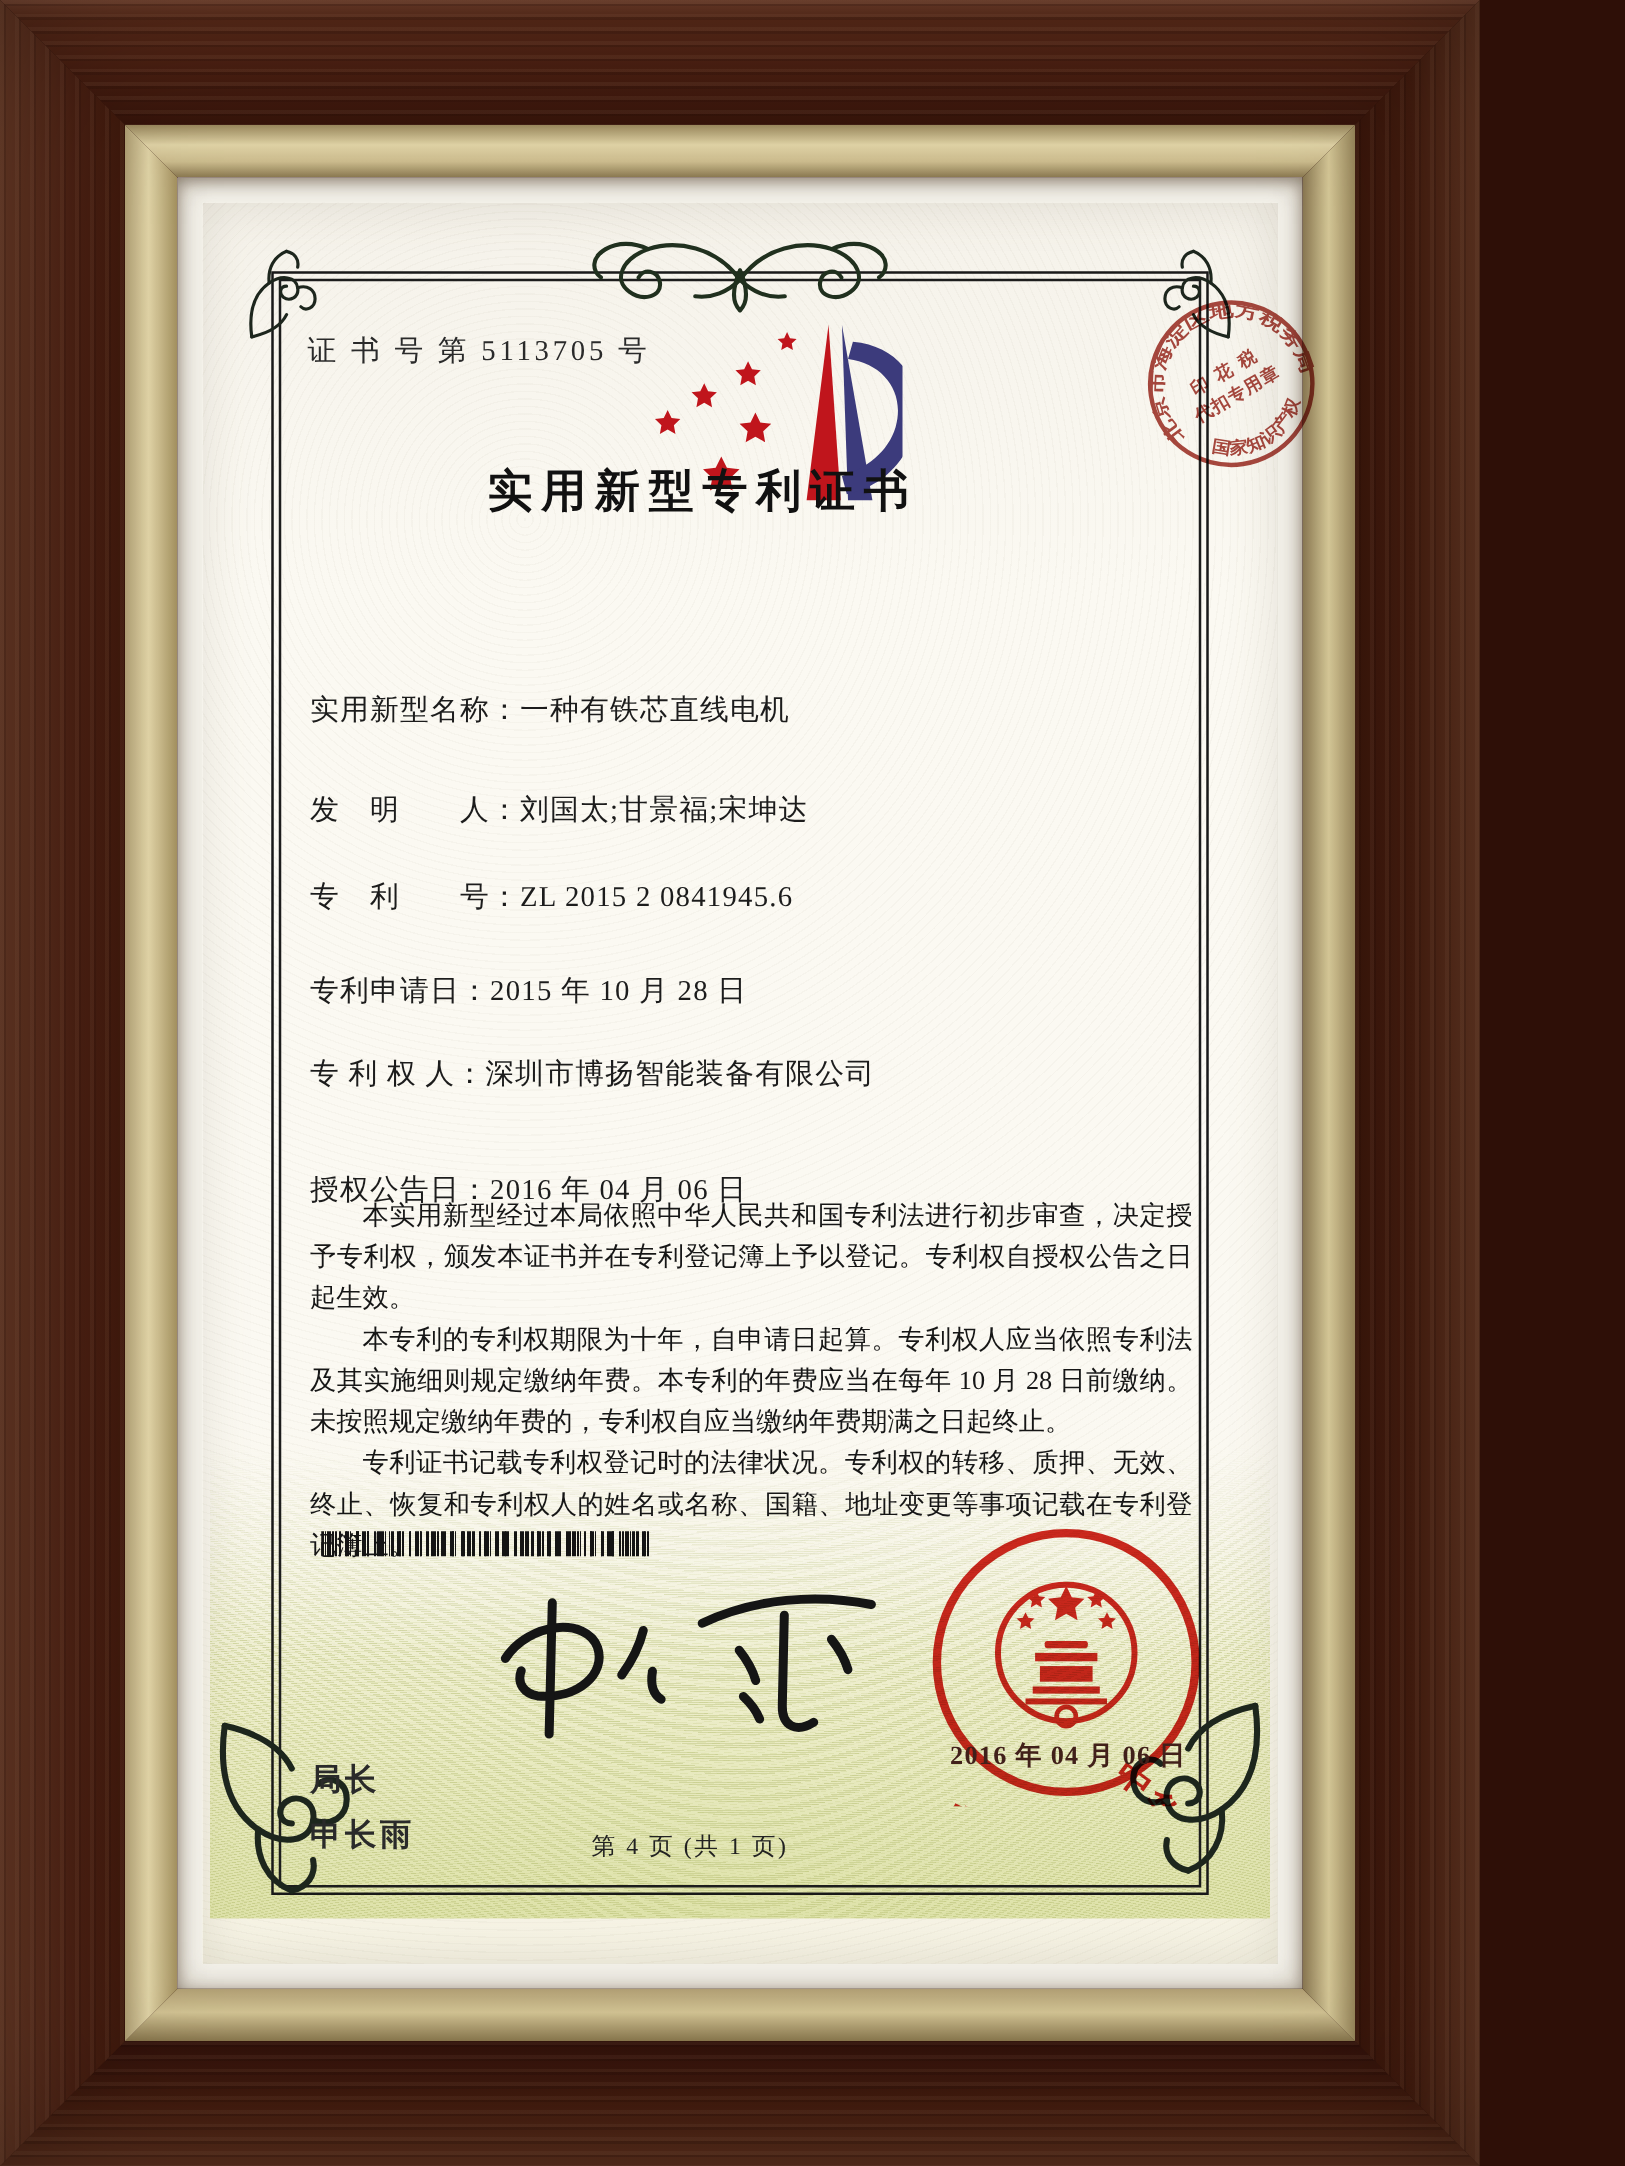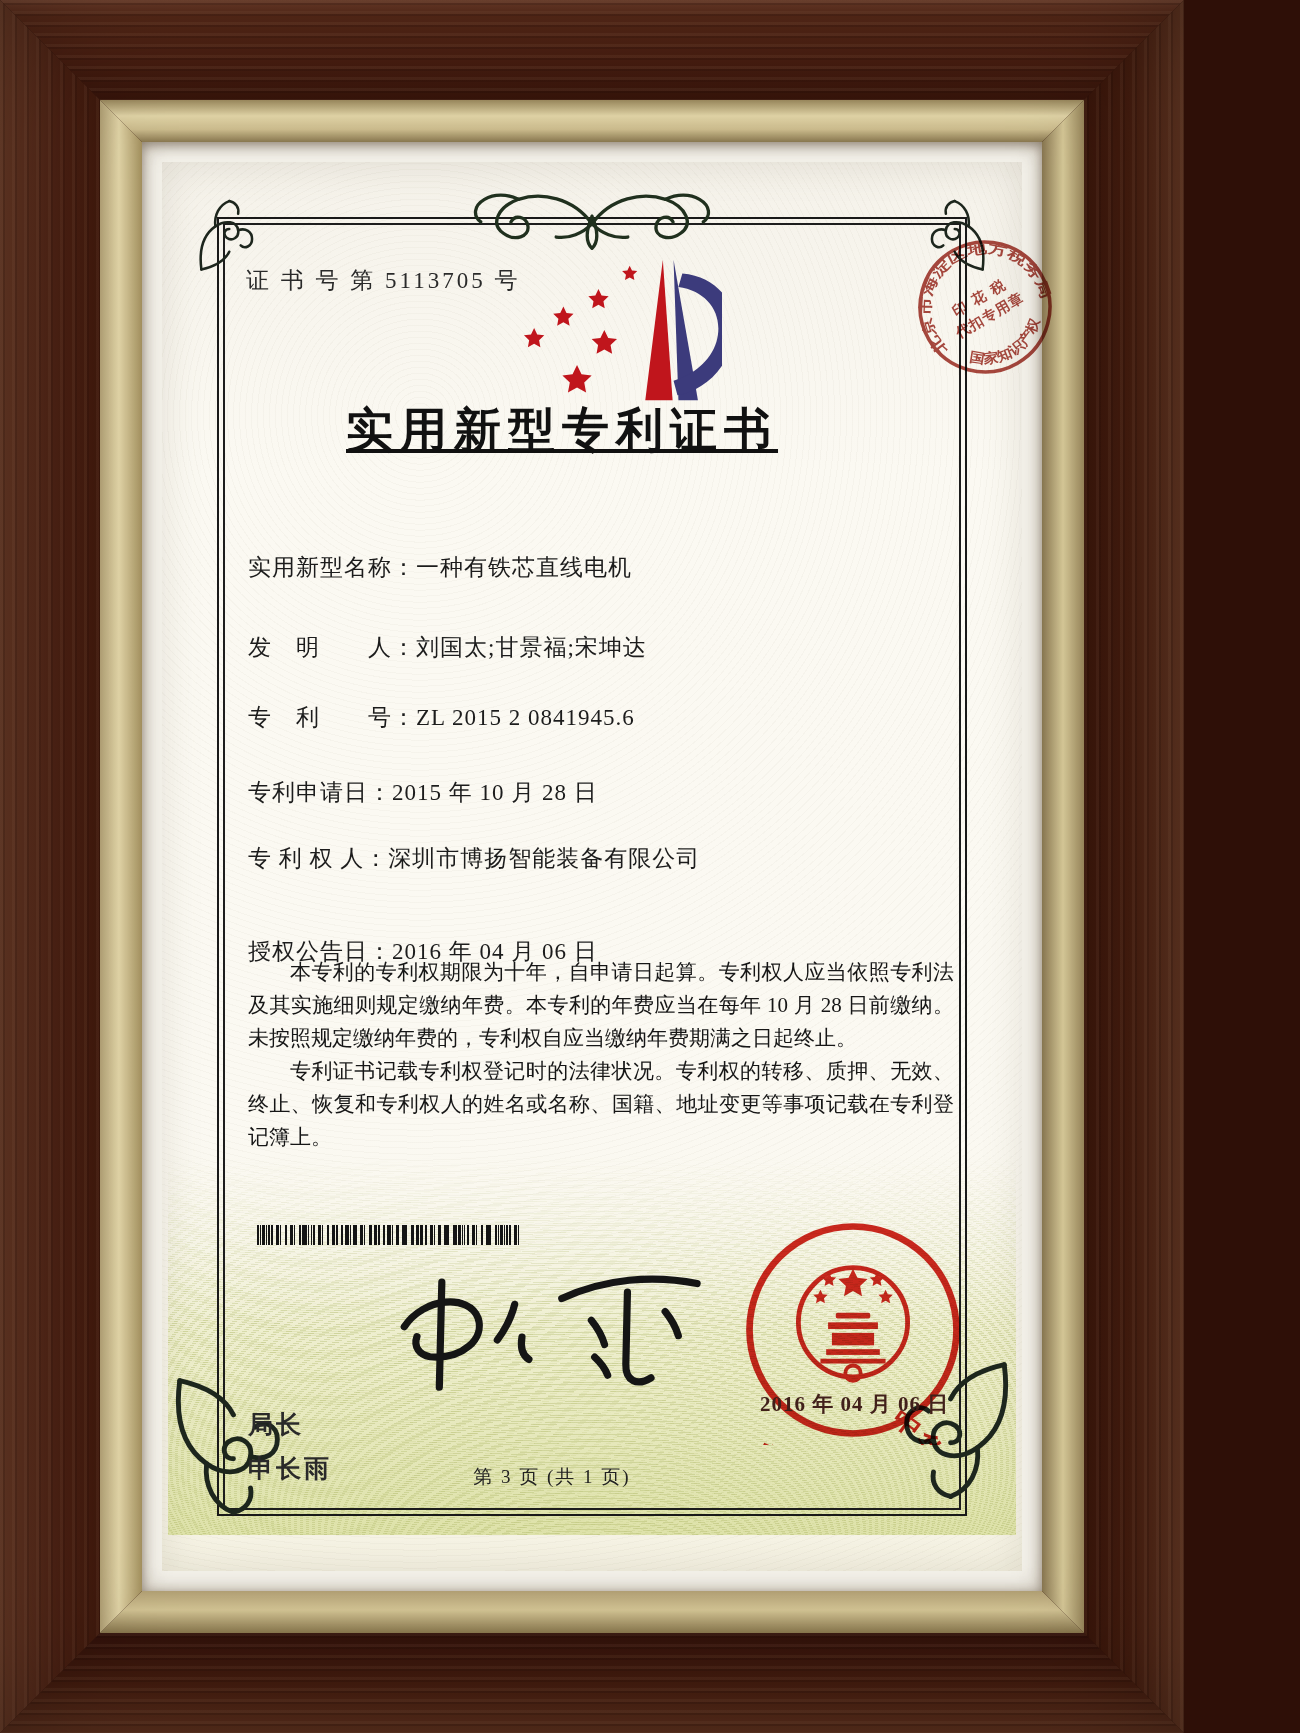--- a/index.html
+++ b/index.html
@@ -62,22 +62,22 @@
       linear-gradient(180deg,rgba(224,228,168,0) 0,rgba(224,228,168,.5) 55%,rgba(212,219,146,.72) 100%);
     -webkit-mask-image:linear-gradient(180deg,rgba(0,0,0,0),#000 45%);
     mask-image:linear-gradient(180deg,rgba(0,0,0,0),#000 45%);}
 
   .border-outer{position:absolute;inset:55px;border:2.5px solid #191919;}
   .border-inner{position:absolute;inset:61px;border:2px solid #1d1d1d;}
 
   
   .cert-number{position:absolute;left:84px;top:103px;font-size:23px;color:#2a2a2a;letter-spacing:3px;}
   .logo{position:absolute;left:350px;top:90px;width:210px;height:156px;}
-  .cert-title{position:absolute;left:0;right:0;top:237px;text-align:center;transform:translateX(-30px);
-    font-size:47px;font-weight:700;color:#111;letter-spacing:7px;text-decoration:underline;}
+  .cert-title{position:absolute;left:0;right:0;top:207px;text-align:center;transform:translateX(-30px);
+    font-size:36px;font-weight:700;color:#111;letter-spacing:7px;}
   .field{position:absolute;left:86px;font-size:23px;color:#1c1c1c;white-space:pre;letter-spacing:1px;}
   .f0{top:390px}.f1{top:470px}.f2{top:540px}.f3{top:615px}.f4{top:681px}.f5{top:774px}
   .paras{position:absolute;left:86px;top:794px;width:706px;font-size:21px;line-height:33px;
     color:#161616;text-align:justify;}
   .paras p{margin:0;text-indent:2em;}
   .barcode{position:absolute;left:95px;top:1063px;width:264px;height:20px;
     background:
       repeating-linear-gradient(90deg,#141414 0 2px,rgba(0,0,0,0) 2px 5px,#141414 5px 8px,rgba(0,0,0,0) 8px 9px,#141414 9px 10px,rgba(0,0,0,0) 10px 14px),
       repeating-linear-gradient(90deg,rgba(0,0,0,0) 0 3px,#141414 3px 4px,rgba(0,0,0,0) 4px 11px,#141414 11px 13px,rgba(0,0,0,0) 13px 17px);}
   .director{position:absolute;left:86px;top:1240px;font-family:"Liberation Sans","DejaVu Sans",sans-serif;
@@ -196,20 +196,21 @@
     <div class="cert-title">实用新型专利证书</div>
 
     <div class="field f1"><span>发　明　　人：</span><span>刘国太;甘景福;宋坤达</span></div>
     <div class="field f0"><span>实用新型名称：</span><span>一种有铁芯直线电机</span></div>
     <div class="field f2"><span>专　利　　号：</span><span>ZL 2015 2 0841945.6</span></div>
     <div class="field f3"><span>专利申请日：</span><span>2015 年 10 月 28 日</span></div>
     <div class="field f4"><span>专 利 权 人：</span><span>深圳市博扬智能装备有限公司</span></div>
     <div class="field f5"><span>授权公告日：</span><span>2016 年 04 月 06 日</span></div>
 
     <div class="paras">
+      <p>本实用新型经过本局依照中华人民共和国专利法进行初步审查，决定授予专利权，颁发本证书并在专利登记簿上予以登记。专利权自授权公告之日起生效。</p>
       <p>本专利的专利权期限为十年，自申请日起算。专利权人应当依照专利法及其实施细则规定缴纳年费。本专利的年费应当在每年 10 月 28 日前缴纳。未按照规定缴纳年费的，专利权自应当缴纳年费期满之日起终止。</p>
       <p>专利证书记载专利权登记时的法律状况。专利权的转移、质押、无效、终止、恢复和专利权人的姓名或名称、国籍、地址变更等事项记载在专利登记簿上。</p>
     </div>
 
     <div class="barcode"></div>
 
     <div class="director">
       <div>局长</div>
       <div>申长雨</div>
     </div>
@@ -245,17 +246,17 @@
         <rect x="94" y="112" width="52" height="7"></rect>
         <rect x="98" y="123" width="44" height="13"></rect>
         <rect x="92" y="140" width="56" height="6"></rect>
         <rect x="86" y="150" width="68" height="5"></rect>
         <circle cx="120" cy="165" r="8" fill="none" stroke="#cf1d14" stroke-width="4"></circle>
       </g>
     </svg>
 
     <div class="seal-date">2016 年 04 月 06 日</div>
 
-    <div class="page-footer">第 3 页 (共 1 页)</div>
+    <div class="page-footer">第 4 页 (共 1 页)</div>
   </div>
 
   <div class="vignette"></div>
 </div>
 
 </body></html>

